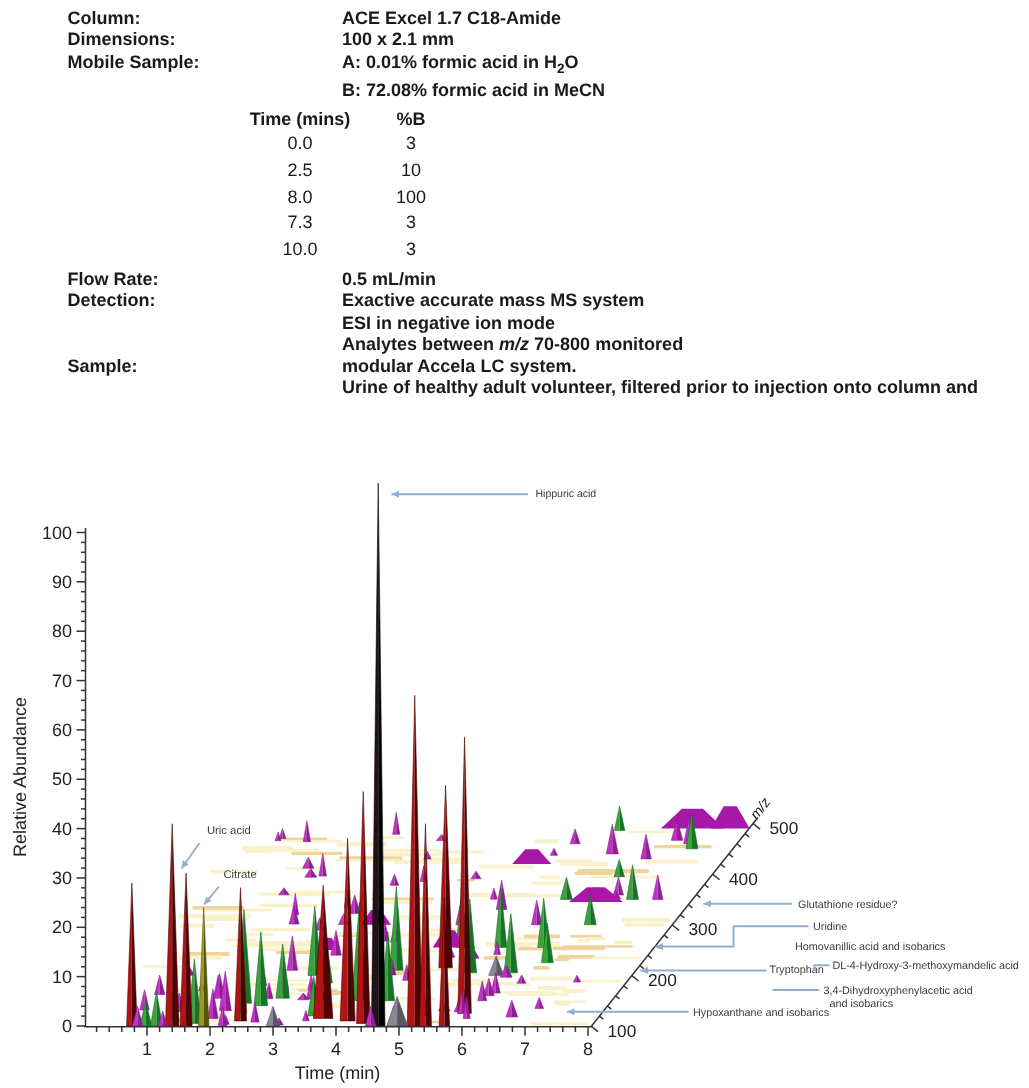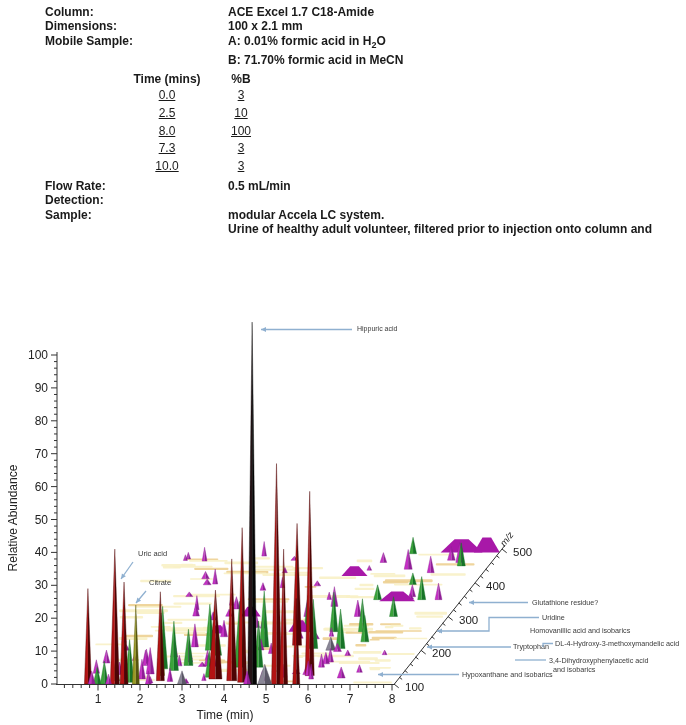--- a/index.html
+++ b/index.html
@@ -2,44 +2,44 @@
 <html><head>
 <meta charset="utf-8">
 <style>
   html,body{margin:0;padding:0;background:#ffffff;}
   body{width:686px;height:725px;position:relative;font-family:"Liberation Sans",sans-serif;color:#1a1a1a;overflow:hidden;}
   .doc{position:absolute;left:45px;top:5px;width:640px;font-size:12px;line-height:14.4px;}
   .specline{display:flex;font-weight:bold;}
   .lbl{width:183px;flex:none;}
   .val{flex:1;}
   sub{font-size:9px;}
-  .gtable{margin:4px 0 3px 84px;}
+  .gtable{margin:4px 0 3px 117px;}
   .gthead{display:flex;font-weight:bold;line-height:16px;}
   .c1{width:76px;text-align:center;}
   .c2{width:44px;text-align:center;margin-left:14px;}
-  .grow{display:flex;line-height:17.8px;text-decoration:underline;}
+  .grow{display:flex;line-height:17.8px;}
   svg text{font-family:"Liberation Sans",sans-serif;}
 </style>
 </head>
 <body>
 
 <div class="doc">
   <div class="specline">
     <span class="lbl">Column:</span>
     <span class="val">ACE Excel 1.7 C18-Amide</span>
   </div>
   <div class="specline">
     <span class="lbl">Dimensions:</span>
     <span class="val">100 x 2.1 mm</span>
   </div>
   <div class="specline">
     <span class="lbl">Mobile Sample:</span>
     <span class="val">
       <div><span>A: 0.01% formic acid in H</span><sub>2</sub><span>O</span></div>
-      <div>B: 71.70% formic acid in MeCN</div>
+      <div>B: 72.08% formic acid in MeCN</div>
     </span>
   </div>
   <div class="gtable">
     <div class="gthead">
       <span class="c1">Time (mins)</span>
       <span class="c2">%B</span>
     </div>
     <div id="gradient-rows">
         <div class="grow">
           <span class="c1">0.0</span>
@@ -62,20 +62,25 @@
           <span class="c2">3</span>
         </div>
       </div>
   </div>
   <div class="specline">
     <span class="lbl">Flow Rate:</span>
     <span class="val">0.5 mL/min</span>
   </div>
   <div class="specline">
     <span class="lbl">Detection:</span>
+    <span class="val">
+      <div>Exactive accurate mass MS system</div>
+      <div>ESI in negative ion mode</div>
+      <div><span>Analytes between </span><i>m/z</i><span> 70-800 monitored</span></div>
+    </span>
   </div>
   <div class="specline">
     <span class="lbl">Sample:</span>
     <span class="val">
       <div>modular Accela LC system.</div>
       <div>Urine of healthy adult volunteer, filtered prior to injection onto column and</div>
     </span>
   </div>
 </div>
 

